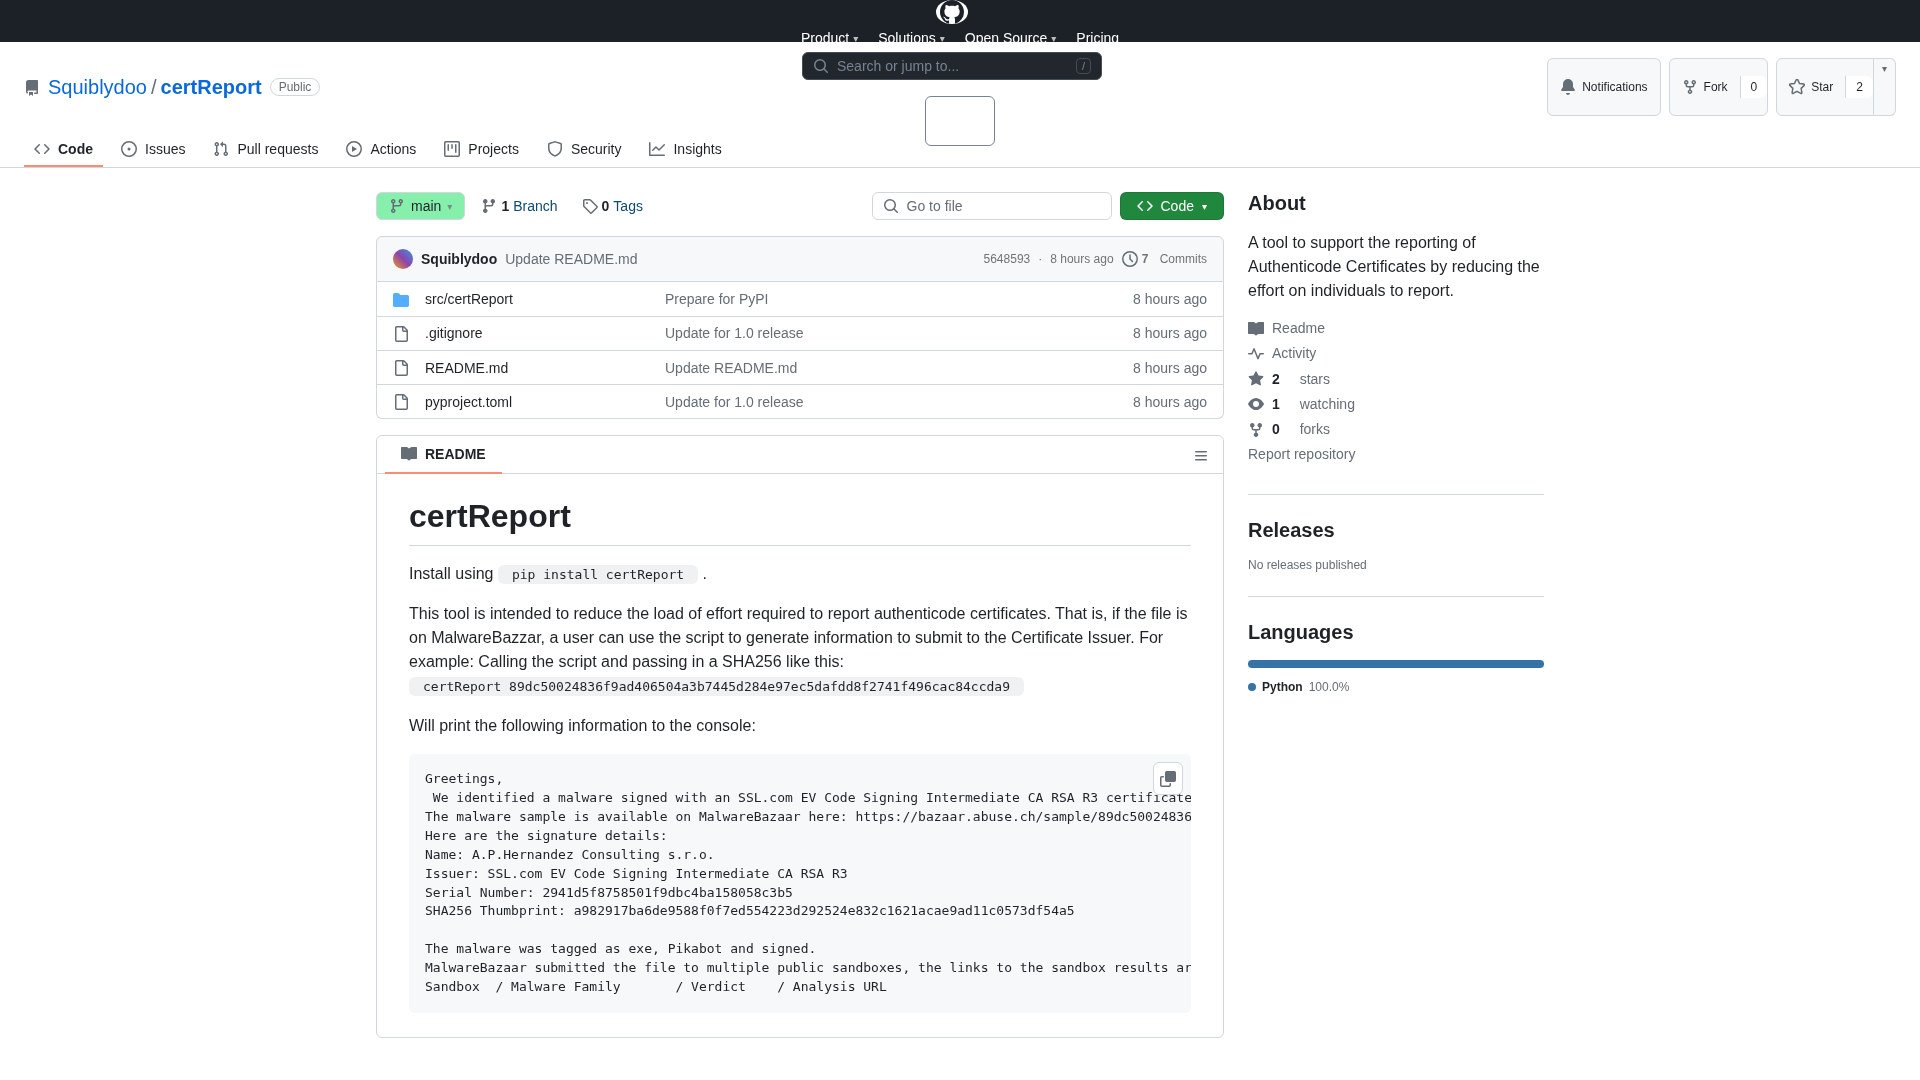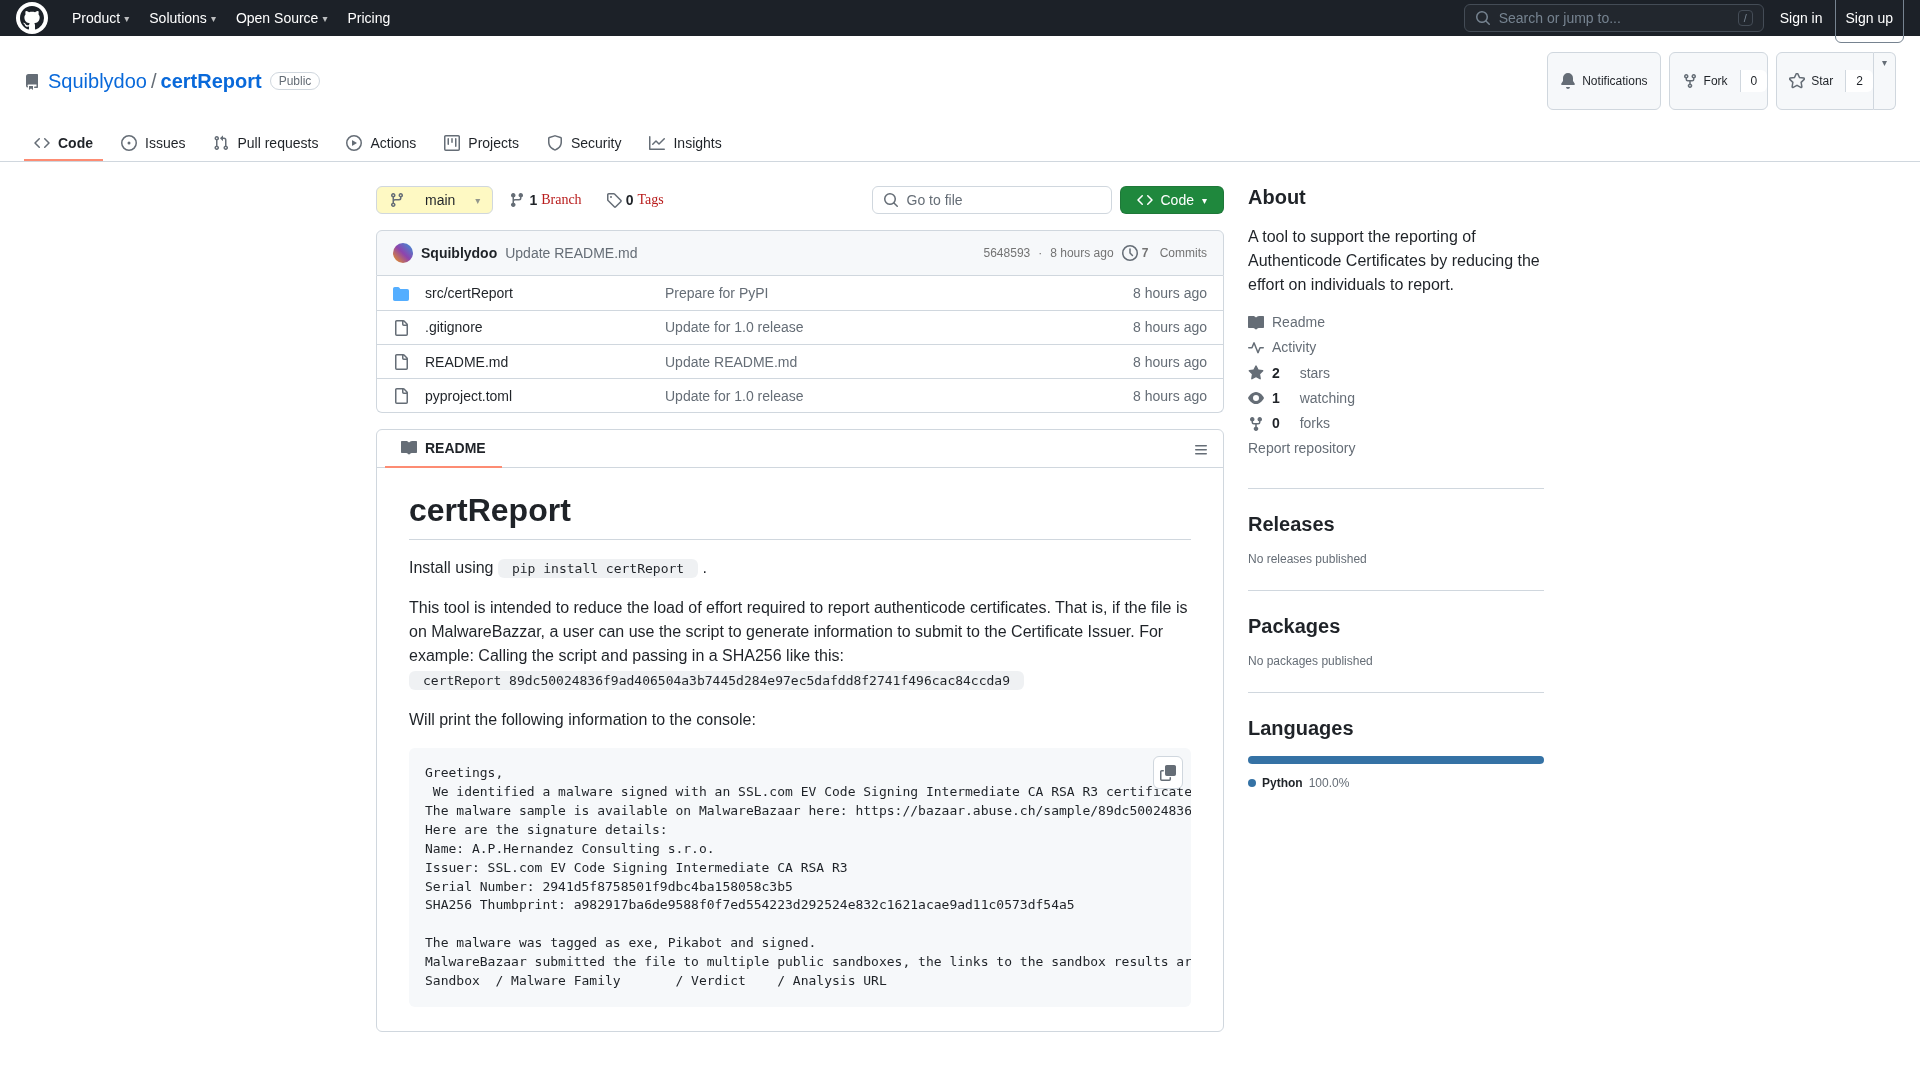--- a/index.html
+++ b/index.html
@@ -1,20 +1,20 @@
 <!DOCTYPE html>
 <html><head>
 <meta charset="utf-8">
 <style>
 * { margin: 0; padding: 0; box-sizing: border-box; }
 body { font-family: -apple-system, BlinkMacSystemFont, "Segoe UI", Helvetica, Arial, sans-serif; font-size: 14px; color: #1f2328; background: #fff; }
 a { text-decoration: none; }
 
 
-.header { background: #1c2128; height: 36px; display: flex; align-items: center; padding: 0 16px; color: #fff; }
+.header { background: #1c2128; height: 42px; display: flex; align-items: center; padding: 0 16px; color: #fff; flex-direction: column; }
 .gh-logo { width: 32px; height: 32px; border-radius: 50%; background: #fff; display: flex; align-items: center; justify-content: center; margin-right: 16px; }
 .nav-items { display: flex; gap: 4px; flex: 1; }
 .nav-item { display: flex; align-items: center; gap: 4px; padding: 6px 8px; color: #fff; font-size: 14px; cursor: pointer; }
 .chevron { font-size: 10px; opacity: 0.7; }
 .search-box { background: #22272e; border: 1px solid #444c56; border-radius: 6px; padding: 5px 10px; width: 300px; display: flex; align-items: center; gap: 8px; color: #768390; margin-right: 16px; }
 .search-kbd { border: 1px solid #444c56; border-radius: 4px; padding: 1px 5px; font-size: 11px; margin-left: auto; }
 .auth-link { color: #fff; margin-right: 12px; cursor: pointer; }
 .signup-btn { border: 1px solid #768390; border-radius: 6px; padding: 16px 10px; color: #fff; cursor: pointer; }
 
 
@@ -39,24 +39,24 @@
 .repo-nav-item.active { border-bottom-color: #fd8c73; font-weight: 600; }
 .repo-nav-item .icon { color: #656d76; }
 
 
 .main-wrap { max-width: 1216px; margin: 0 auto; padding: 24px; display: flex; gap: 24px; }
 .main-col { flex: 1; min-width: 0; }
 .sidebar { width: 296px; flex-shrink: 0; }
 
 
 .file-toolbar { display: flex; gap: 8px; align-items: center; margin-bottom: 16px; }
-.branch-btn { border: 1px solid #d0d7de; border-radius: 6px; padding: 5px 12px; font-size: 14px; display: flex; align-items: center; gap: 20px; background: #fef9c3; cursor: pointer; }
+.branch-btn { border: 1px solid #d0d7de; border-radius: 6px; padding: 5px 12px; font-size: 14px; display: flex; align-items: center; gap: 6px; background: #86efac; cursor: pointer; }
 .branch-stat { display: flex; align-items: center; gap: 4px; font-size: 14px; padding: 5px 8px; cursor: pointer; }
 .branch-stat b { font-weight: 600; }
-.branch-stat span { color: #b91c1c; font-family: Liberation Serif, serif; }
+.branch-stat span { color: #0c4a6e; }
 .go-to-file { border: 1px solid #d0d7de; border-radius: 6px; padding: 5px 10px; display: flex; align-items: center; gap: 8px; color: #656d76; width: 240px; margin-left: auto; }
 .code-btn { background: #1f883d; color: #fff; border: 1px solid rgba(31,35,40,0.15); border-radius: 6px; padding: 5px 16px; font-size: 14px; font-weight: 500; display: flex; align-items: center; gap: 8px; cursor: pointer; }
 
 
 .commit-bar { border: 1px solid #d0d7de; border-radius: 6px 6px 0 0; background: #f6f8fa; padding: 12px 16px; display: flex; align-items: center; gap: 8px; font-size: 14px; }
 .avatar { width: 20px; height: 20px; border-radius: 50%; background: linear-gradient(45deg, #f39c12, #8e44ad, #3498db); }
 .commit-author { font-weight: 600; }
 .commit-msg { color: #656d76; }
 .commit-meta { margin-left: auto; display: flex; align-items: center; gap: 8px; color: #737373; font-size: 12px; }
 .commit-count { display: flex; align-items: center; gap: 4px; }
@@ -377,24 +377,20 @@
               <path d="M5 5.372v.878c0 .414.336.75.75.75h4.5a.75.75 0 00.75-.75v-.878a2.25 2.25 0 111.5 0v.878a2.25 2.25 0 01-2.25 2.25h-1.5v2.128a2.251 2.251 0 11-1.5 0V8.5h-1.5A2.25 2.25 0 013.5 6.25v-.878a2.25 2.25 0 111.5 0z"></path>
             </svg></span><b>0</b>&nbsp;<span>forks</span></div>
       <div class="sidebar-link">
           <span>Report repository</span>
         </div>
     </div>
     <div class="sidebar-section">
       <h2>Releases</h2>
       <p class="muted">No releases published</p>
     </div>
-    <div class="sidebar-section">
-      <h2>Packages</h2>
-      <p class="muted">No packages published</p>
-    </div>
     <div class="sidebar-section last">
       <h2>Languages</h2>
       <div class="lang-bar"></div>
       <div class="lang-item">
         <span class="lang-dot"></span>
         <b>Python</b>
         <span style="color:#656d76">100.0%</span>
       </div>
     </div>
   </div>

